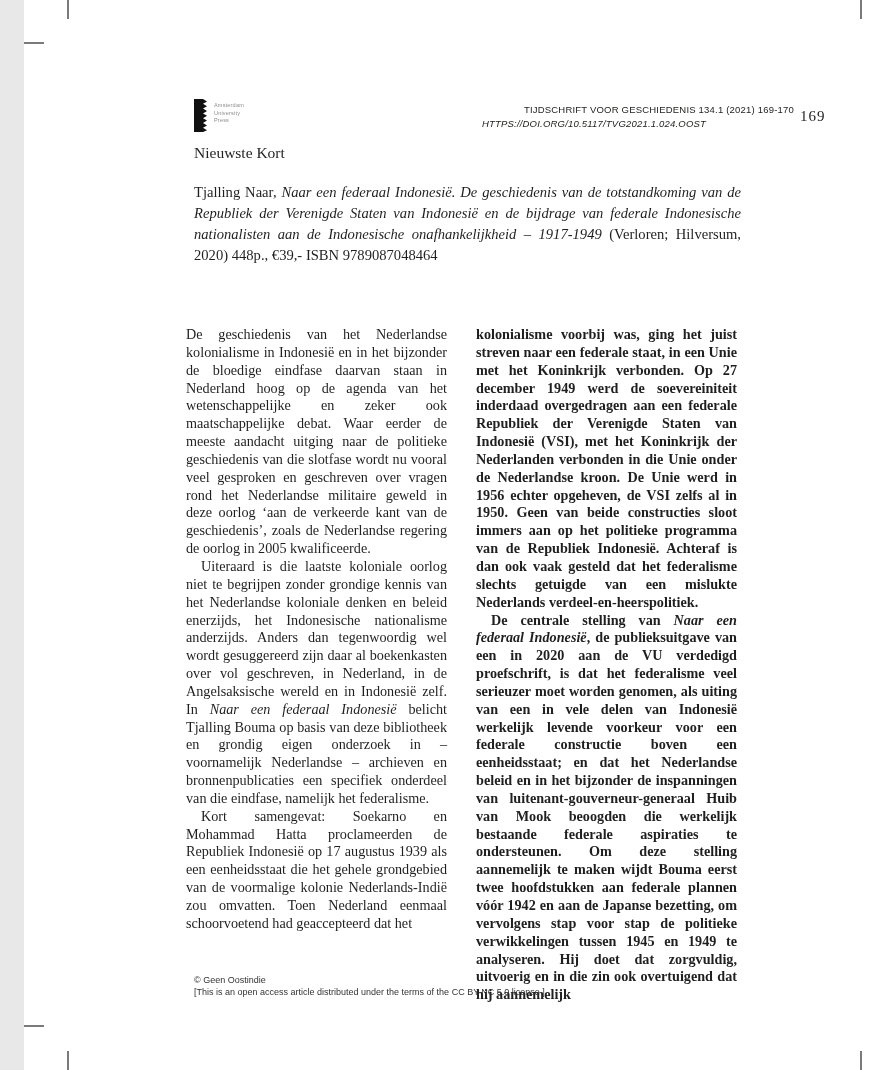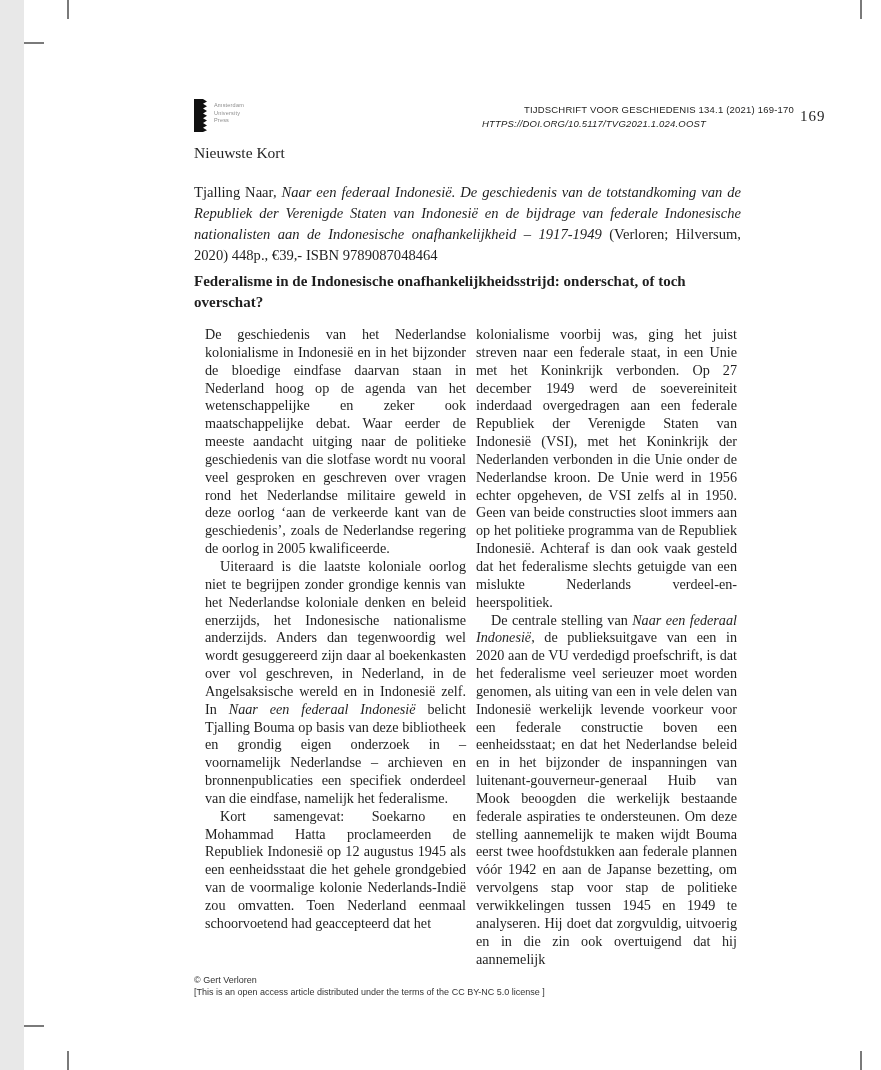--- a/index.html
+++ b/index.html
@@ -41,22 +41,22 @@
   .review-title{
     position:absolute;left:170px;top:271px;width:547px;
     font-size:15px;font-weight:bold;line-height:21px;
   }
 
   
   .col{
     position:absolute;top:326px;width:261px;
     font-size:14.2px;line-height:17.85px;text-align:justify;
   }
-  .col-left{left:181px;}
-  .col-right{left:452px;}
+  .col-left{left:162px;}
+  .col-right{left:452px;font-weight:bold;}
   .col p{margin:0;}
   .col p.indent{text-indent:15px;}
   .col .it{font-style:italic;}
 
   .footer{
     position:absolute;left:170px;top:974px;
     font-family:"Liberation Sans",sans-serif;font-size:9px;line-height:12px;color:#333;
   }
 </style>
 </head>
@@ -90,30 +90,29 @@
     <div>TIJDSCHRIFT VOOR GESCHIEDENIS 134.1 (2021) 169-170</div>
     <div class="doi">HTTPS://DOI.ORG/10.5117/TVG2021.1.024.OOST</div>
   </div>
 
   <div class="page-num">169</div>
 
   <div class="section-label">Nieuwste Kort</div>
 
   <div class="citation"><span>Tjalling Naar, </span><span class="it">Naar een federaal Indonesië. De geschiedenis van de totstandkoming van de Republiek der Verenigde Staten van Indonesië en de bijdrage van federale Indonesische nationalisten aan de Indonesische onafhankelijkheid – 1917-1949</span><span> (Verloren; Hilversum, 2020) 448p., €39,- ISBN 9789087048464</span></div>
 
-  <div class="review-title">Federalisme in de Indonesische onafhankelijkheidsstrijd: onderschat, of toch overschat?</div>
 
   <div class="col col-left">
       <p class=""><span>De geschiedenis van het Nederlandse kolonialisme in Indonesië en in het bijzonder de bloedige eindfase daarvan staan in Nederland hoog op de agenda van het wetenschappelijke en zeker ook maatschappelijke debat. Waar eerder de meeste aandacht uitging naar de politieke geschiedenis van die slotfase wordt nu vooral veel gesproken en geschreven over vragen rond het Nederlandse militaire geweld in deze oorlog ‘aan de verkeerde kant van de geschiedenis’, zoals de Nederlandse regering de oorlog in 2005 kwalificeerde.</span></p>
       <p class="indent"><span>Uiteraard is die laatste koloniale oorlog niet te begrijpen zonder grondige kennis van het Nederlandse koloniale denken en beleid enerzijds, het Indonesische nationalisme anderzijds. Anders dan tegenwoordig wel wordt gesuggereerd zijn daar al boekenkasten over vol geschreven, in Nederland, in de Angelsaksische wereld en in Indonesië zelf. In </span><span class="it">Naar een federaal Indonesië</span><span> belicht Tjalling Bouma op basis van deze bibliotheek en grondig eigen onderzoek in – voornamelijk Nederlandse – archieven en bronnenpublicaties een specifiek onderdeel van die eindfase, namelijk het federalisme.</span></p>
-      <p class="indent"><span>Kort samengevat: Soekarno en Mohammad Hatta proclameerden de Republiek Indonesië op 12 augustus 1945 als een eenheidsstaat die het gehele grondgebied van de voormalige kolonie Nederlands-Indië zou omvatten. Toen Nederland eenmaal schoorvoetend had geaccepteerd dat het</span></p>
+      <p class="indent"><span>Kort samengevat: Soekarno en Mohammad Hatta proclameerden de Republiek Indonesië op 17 augustus 1939 als een eenheidsstaat die het gehele grondgebied van de voormalige kolonie Nederlands-Indië zou omvatten. Toen Nederland eenmaal schoorvoetend had geaccepteerd dat het</span></p>
     </div>
   <div class="col col-right">
       <p class=""><span>kolonialisme voorbij was, ging het juist streven naar een federale staat, in een Unie met het Koninkrijk verbonden. Op 27 december 1949 werd de soevereiniteit inderdaad overgedragen aan een federale Republiek der Verenigde Staten van Indonesië (VSI), met het Koninkrijk der Nederlanden verbonden in die Unie onder de Nederlandse kroon. De Unie werd in 1956 echter opgeheven, de VSI zelfs al in 1950. Geen van beide constructies sloot immers aan op het politieke programma van de Republiek Indonesië. Achteraf is dan ook vaak gesteld dat het federalisme slechts getuigde van een mislukte Nederlands verdeel-en-heerspolitiek.</span></p>
       <p class="indent"><span>De centrale stelling van </span><span class="it">Naar een federaal Indonesië</span><span>, de publieksuitgave van een in 2020 aan de VU verdedigd proefschrift, is dat het federalisme veel serieuzer moet worden genomen, als uiting van een in vele delen van Indonesië werkelijk levende voorkeur voor een federale constructie boven een eenheidsstaat; en dat het Nederlandse beleid en in het bijzonder de inspanningen van luitenant-gouverneur-generaal Huib van Mook beoogden die werkelijk bestaande federale aspiraties te ondersteunen. Om deze stelling aannemelijk te maken wijdt Bouma eerst twee hoofdstukken aan federale plannen vóór 1942 en aan de Japanse bezetting, om vervolgens stap voor stap de politieke verwikkelingen tussen 1945 en 1949 te analyseren. Hij doet dat zorgvuldig, uitvoerig en in die zin ook overtuigend dat hij aannemelijk</span></p>
     </div>
 
   <div class="footer">
-    <div>© Gert Verloren</div>
+    <div>© Geen Oostindie</div>
     <div>[This is an open access article distributed under the terms of the CC BY-NC 5.0 license ]</div>
   </div>
 
 </div>
 
 </body></html>

